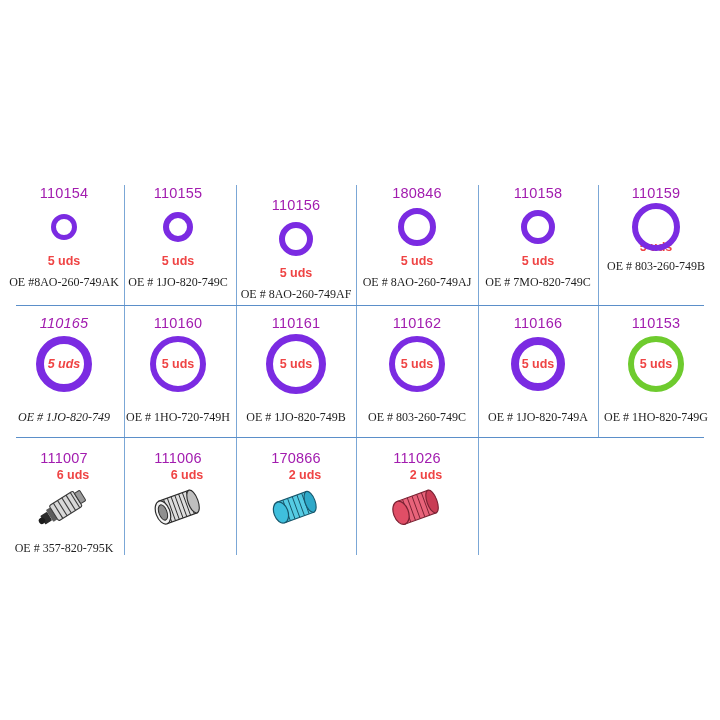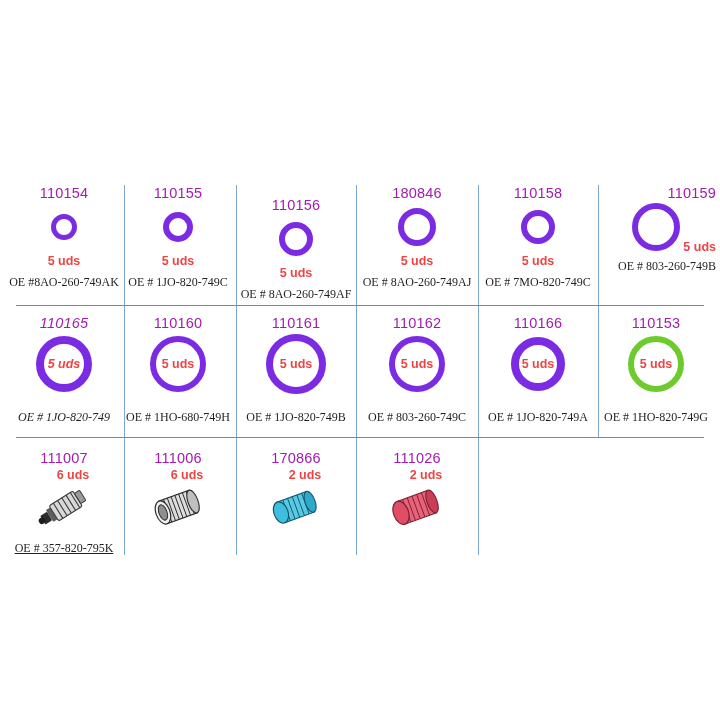--- a/index.html
+++ b/index.html
@@ -92,21 +92,21 @@
   
   .r3 .uds {
     text-align: center;
     padding-left: 18px;
     margin-top: 3px;
   }
   .r3 .art {
     height: 50px;
     align-items: center;
   }
-  .r3 .oe { margin-top: 10px; text-decoration: underline; }
+  .r3 .oe { margin-top: 10px; }
 
   .part-svg { display: block; }
 </style>
 </head>
 <body>
 
 <div id="sheet">
 
   <div class="hline" style="top:305px;"></div>
   <div class="hline" style="top:437px;"></div>
@@ -166,21 +166,21 @@
 
   <div class="cell r1" style="left:478px; top:185px;">
     <div class="code">110158</div>
     <div class="art">
         <span class="ring" style="width: 34px; height: 34px; border-width: 6px; border-color: rgb(123, 43, 226);"></span>
       </div>
     <div class="uds">5 uds</div>
     <div class="oe">OE # 7MO-820-749C</div>
   </div>
 
-  <div class="cell r1" style="left:596px; top:185px;text-align:right;">
+  <div class="cell r1" style="left:596px; top:185px;">
     <div class="code">110159</div>
     <div class="art">
         <span class="ring" style="width: 48px; height: 48px; border-width: 6px; border-color: rgb(123, 43, 226);"></span>
       </div>
     <div class="uds" style="margin-top:-12px;">5 uds</div>
     <div class="oe" style="margin-top:6px;">OE # 803-260-749B</div>
   </div>
 
   <div class="cell r2" style="left:4px;   top:315px;font-style:italic;">
     <div class="code">110165</div>
@@ -190,21 +190,21 @@
     </div>
     <div class="oe">OE # 1JO-820-749</div>
   </div>
 
   <div class="cell r2" style="left:118px; top:315px;">
     <div class="code">110160</div>
     <div class="art">
       <span class="ring" style="width: 56px; height: 56px; border-width: 6px; border-color: rgb(123, 43, 226);"></span>
       <span class="uds">5 uds</span>
     </div>
-    <div class="oe">OE # 1HO-680-749H</div>
+    <div class="oe">OE # 1HO-720-749H</div>
   </div>
 
   <div class="cell r2" style="left:236px; top:315px;">
     <div class="code">110161</div>
     <div class="art">
       <span class="ring" style="width: 60px; height: 60px; border-width: 7px; border-color: rgb(123, 43, 226);"></span>
       <span class="uds">5 uds</span>
     </div>
     <div class="oe">OE # 1JO-820-749B</div>
   </div>

